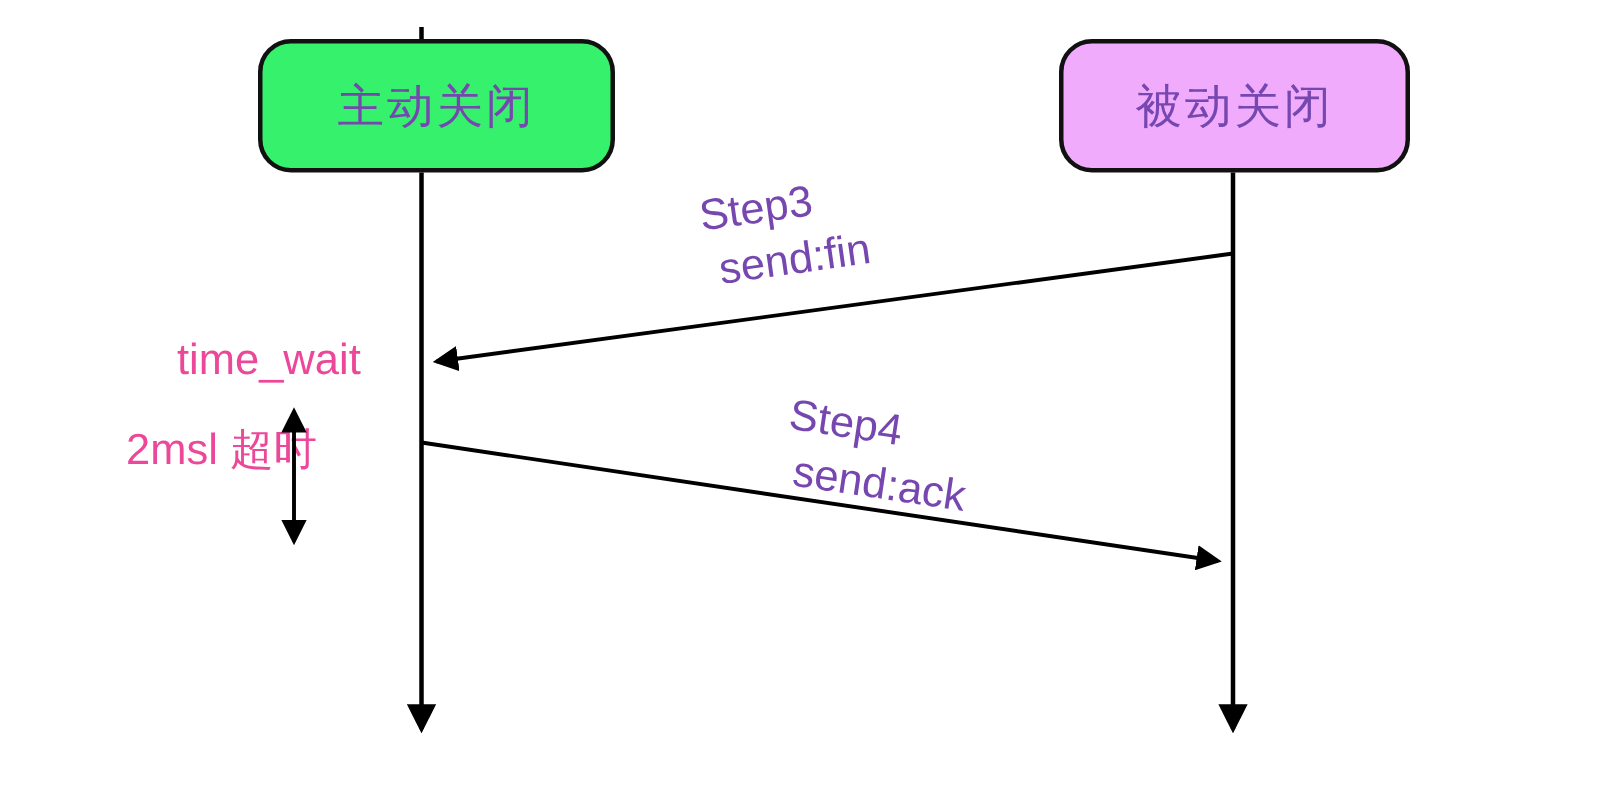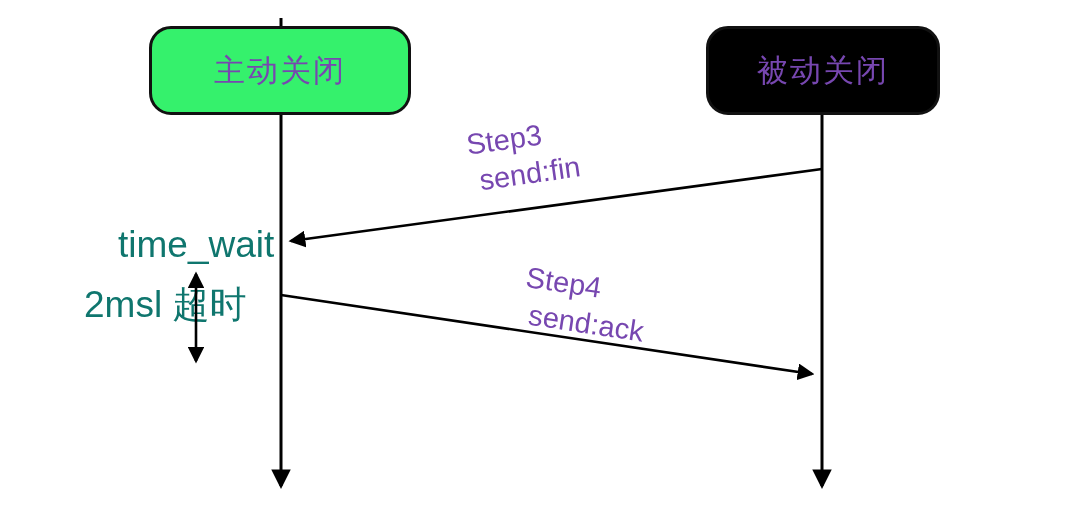--- a/index.html
+++ b/index.html
@@ -17,33 +17,33 @@
     top: 26px;
     height: 89px;
     border: 3px solid #111111;
     border-radius: 22px;
     box-sizing: border-box;
     display: flex;
     align-items: center;
     justify-content: center;
     z-index: 1;
   }
-  .actor-box.active  { left: 149px; width: 262px; background: #35F16C; justify-content: center; }
+  .actor-box.active  { left: 172px; width: 238px; background: #35F16C; justify-content: center; }
   .actor-box.passive { left: 706px; width: 234px; background: #47E4F5; }
   .actor-label {
     color: #7747B0;
     font-size: 31px;
     letter-spacing: 2px;
     white-space: nowrap;
   }
   
   .txt {
     position: absolute;
-    color: #0f766e;
-    font-size: 37px;
+    color: #ec4899;
+    font-size: 29px;
     white-space: nowrap;
     z-index: 2;
   }
   .lbl-time-wait { left: 118px; top: 224px; }
   .lbl-2msl      { left: 84px;  top: 280px; }
   .lbl-rto       { left: 82px;  top: 320px; }
   .lbl-closed    { left: 147px; top: 382px; }
   
   .msg-label {
     position: absolute;
@@ -67,21 +67,21 @@
   }
 </style>
 </head>
 <body>
 
 <div class="stage">
 
   <div class="actor-box active" style="background-color: rgb(53, 241, 108);">
     <span class="actor-label">主动关闭</span>
   </div>
-  <div class="actor-box passive" style="background-color: #000000; justify-content: center;">
+  <div class="actor-box passive" style="background-color: #f0abfc; justify-content: center;">
     <span class="actor-label">被动关闭</span>
   </div>
 
   <div class="txt lbl-time-wait">time_wait</div>
   <div class="txt lbl-2msl">2msl 超时</div>
 
   <div class="msg-label msg-step3">
     <div class="line1">Step3</div>
     <div class="line2">send:fin</div>
   </div>

